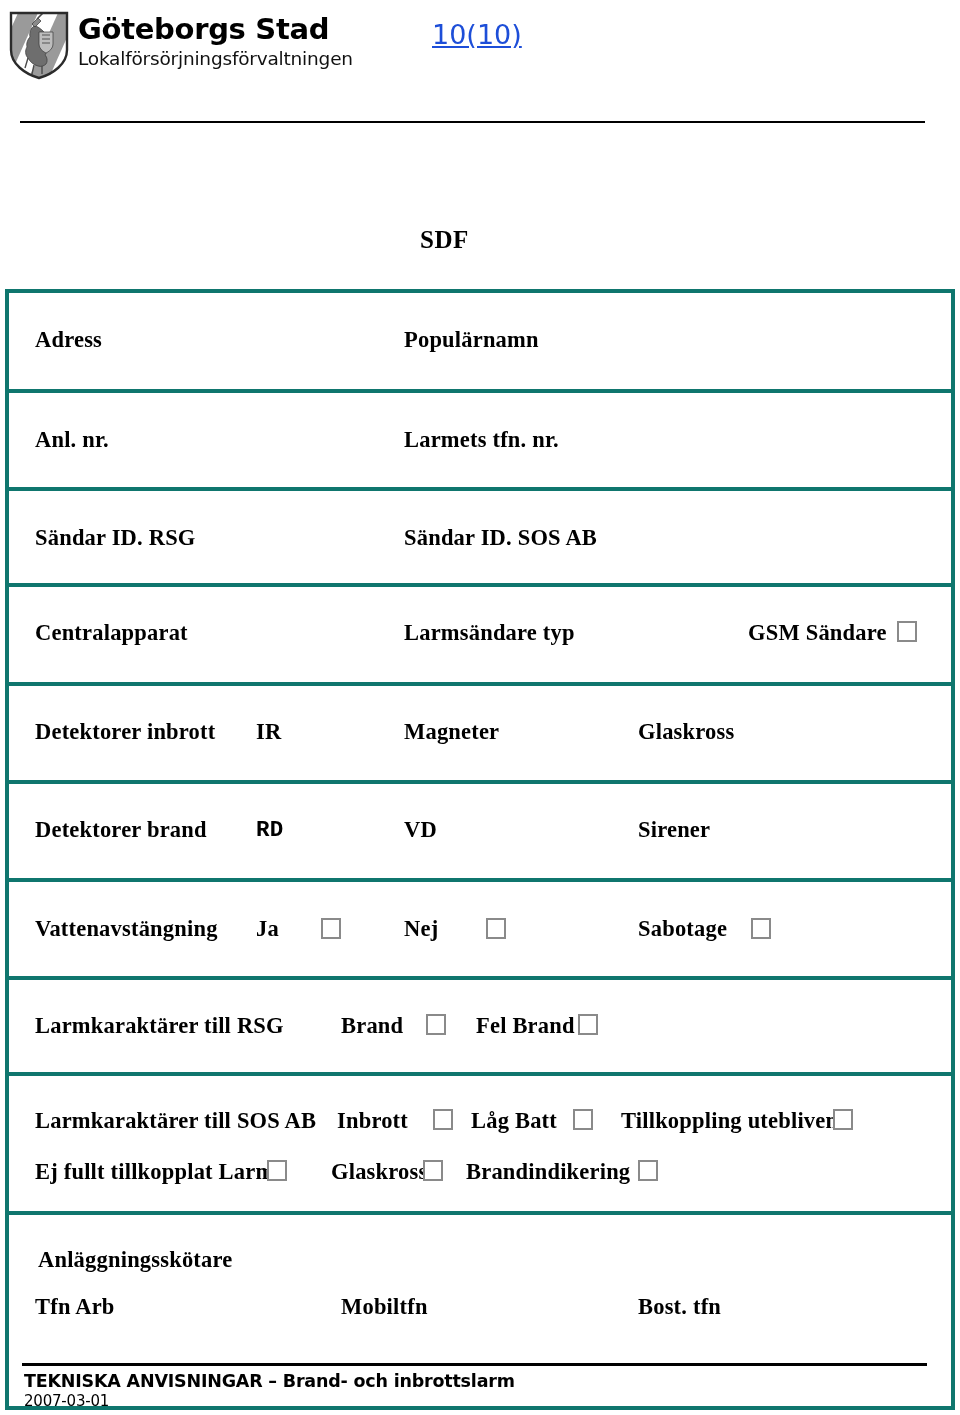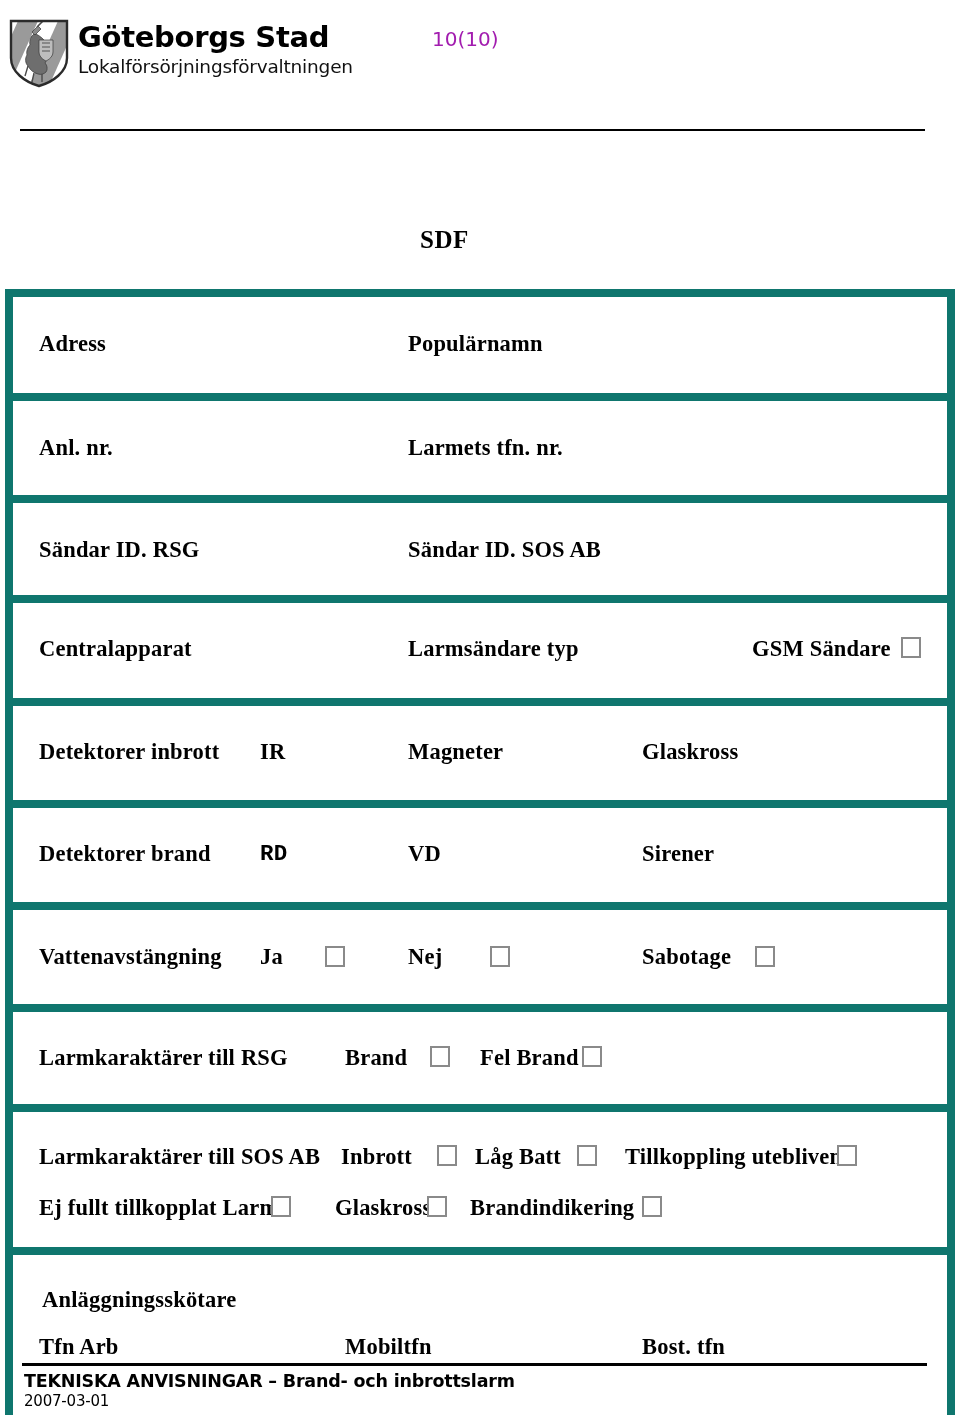--- a/index.html
+++ b/index.html
@@ -12,21 +12,21 @@
     height: 1415px;
     position: relative;
     font-family: "Liberation Serif", serif;
     color: #000000;
     overflow: hidden;
   }
 
   
   #doc-header {
     position: absolute;
-    left: 0; top: 12px;
+    left: 0; top: 4px;
     width: 928px; height: 118px;
   }
   #logo-mark {
     position: absolute;
     left: 8px; top: 6px;
     width: 62px; height: 70px;
   }
   #logo-wordmark {
     position: absolute;
     left: 78px; top: 8px;
@@ -44,23 +44,24 @@
     font-weight: normal;
     letter-spacing: -0.2px;
     line-height: 24px;
     color: #111;
     margin-top: 1px;
   }
   #page-number {
     position: absolute;
     left: 432px; top: 15px;
     font-family: "DejaVu Sans", sans-serif;
-    font-size: 20px;
-    color: #a21caf;
+    font-size: 27px;
+    color: #1d4ed8;
     letter-spacing: 0px;
+    text-decoration: underline;
   }
   #header-rule {
     position: absolute;
     left: 20px; top: 117px;
     width: 905px; height: 0;
     border-top: 2px solid #000;
   }
 
   
   #sdf-title {
@@ -73,21 +74,21 @@
 
   
   #form-table {
     position: absolute;
     left: 5px; top: 289px;
     width: 950px;
     border-collapse: collapse;
     table-layout: fixed;
   }
   #form-table td {
-    border: 8px solid #0f766e;
+    border: 4px solid #0f766e;
     padding: 12px;
     vertical-align: top;
   }
   .row-inner {
     position: relative;
     height: 100%;
   }
 
   .label {
     position: absolute;

